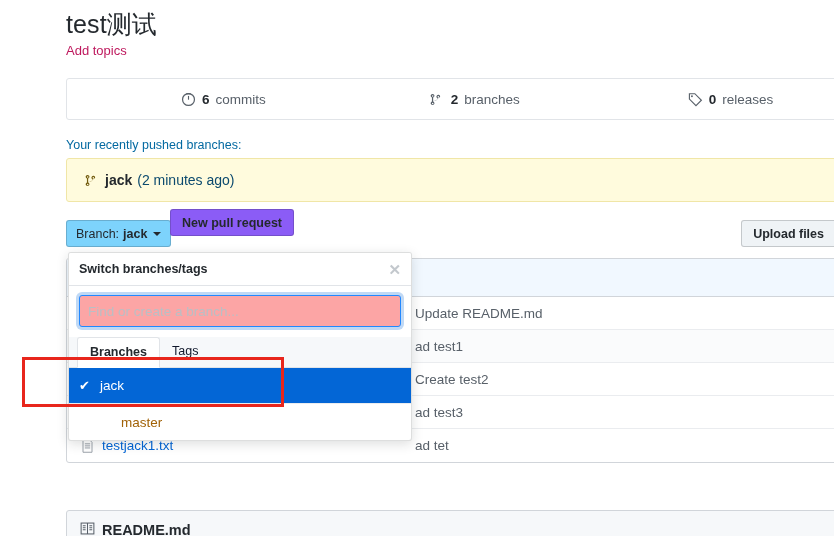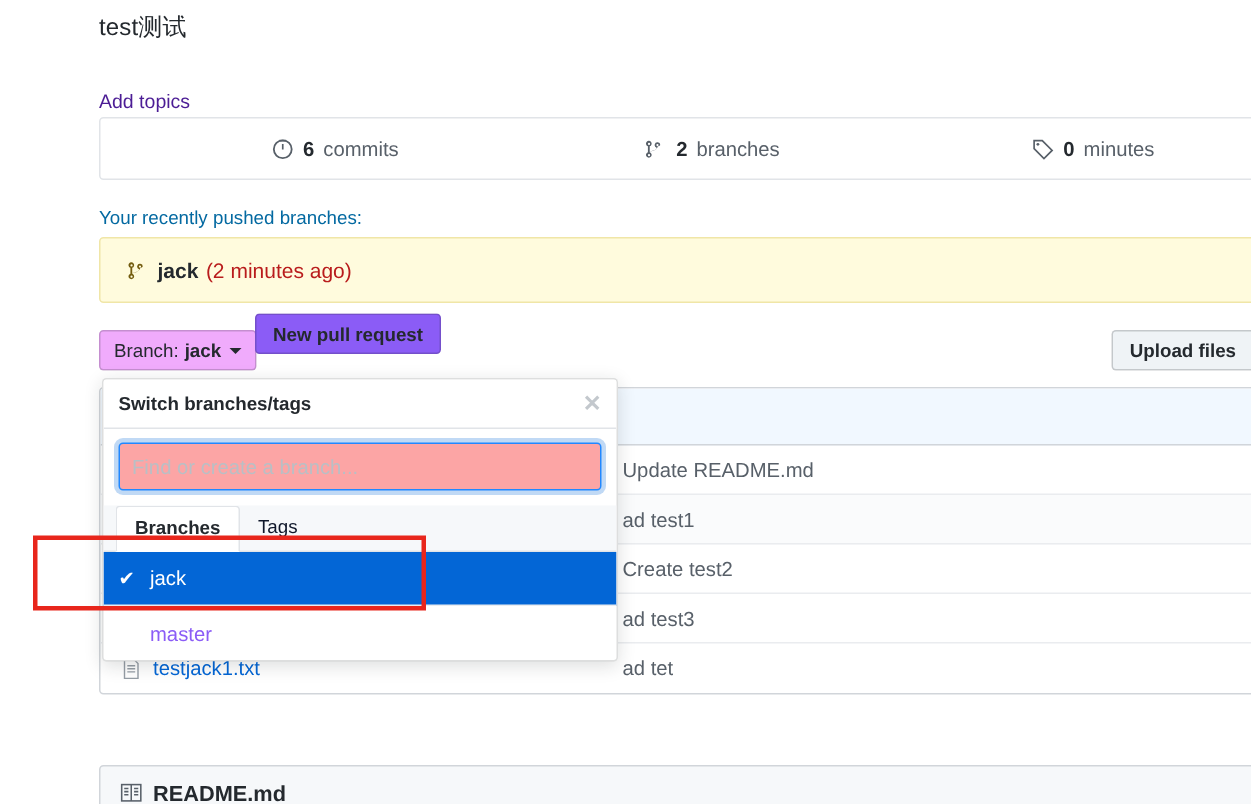--- a/index.html
+++ b/index.html
@@ -9,26 +9,26 @@
     background: #ffffff;
     font-family: "Liberation Sans", sans-serif;
     color: #24292e;
     overflow: hidden;
   }
   #root { position: relative; width: 834px; height: 536px; }
 
   
   .repo-title {
     position: absolute; left: 66px; top: 8px;
-    font-size: 16px; font-weight: 400; color: #24292e;
+    font-size: 25px; font-weight: 400; color: #24292e;
     letter-spacing: 0.1px;
   }
   .add-topics {
     position: absolute; left: 66px; top: 43px;
-    font-size: 13px; color: #4c1d95; cursor: pointer; margin-top: 17px;
+    font-size: 13px; color: #be185d; cursor: pointer;
   }
 
   
   .numbers-summary {
     position: absolute; left: 66px; top: 78px;
     width: 800px; height: 42px;
     border: 1px solid #e1e4e8; border-radius: 3px;
     background: #fff;
     display: flex; align-items: center;
   }
@@ -57,29 +57,29 @@
     border: 1px solid #f0e6a7;
     border-radius: 3px;
     display: flex; align-items: center;
   }
   .pushed-inner {
     display: flex; align-items: center; gap: 5px;
     margin-left: 18px;
     font-size: 14px; color: #24292e;
   }
   .pushed-inner .bname { font-weight: bold; }
-  .pushed-inner .bago { color: #b91c1c; font-weight: 400; }
+  .pushed-inner .bago { color: #0c4a6e; font-weight: 400; }
   .pushed-inner .ic { color: #735c0f; }
 
   
   .branch-btn {
     position: absolute; left: 66px; top: 220px;
     height: 27px; padding: 0 9px;
     display: flex; align-items: center; gap: 4px;
-    background: #f0abfc; border: 1px solid rgba(27,31,35,0.2);
+    background: #7dd3fc; border: 1px solid rgba(27,31,35,0.2);
     border-radius: 3px;
     font-size: 12.5px; color: #24292e; font-weight: 600;
     cursor: pointer;
   }
   .branch-btn .lbl-light { font-weight: 400; }
   .caret {
     display: inline-block; width: 0; height: 0;
     border-left: 4px solid transparent;
     border-right: 4px solid transparent;
     border-top: 4px solid #24292e;
@@ -211,21 +211,21 @@
     padding-left: 10px; gap: 8px;
     font-size: 13.5px; color: #24292e;
     border-bottom: 1px solid #eaecef;
     cursor: pointer;
   }
   .dd-item:last-child { border-bottom: none; }
   .dd-item.selected { background: #0366d6; color: #fff; }
   .dd-check { width: 13px; display: inline-block; color: #fff; font-size: 13px; }
   .dd-item:not(.selected) .dd-check { color: transparent; }
   .dd-item .nm { color: inherit; }
-  .dd-item:not(.selected) .nm { color: #8b5cf6; }
+  .dd-item:not(.selected) .nm { color: #a16207; margin-left: 21px; }
 
   
   .annot {
     position: absolute;
     left: 22px; top: 357px;
     width: 262px; height: 50px;
     border: 3px solid #e8261c;
     z-index: 60;
     pointer-events: none;
   }
@@ -263,21 +263,21 @@
     </div>
 
     <div class="num-item">
       <span class="ic">
         <svg viewBox="0 0 16 16" width="15" height="15" fill="none" stroke="currentColor" stroke-width="1.2">
           <path d="M1.5 7.6V1.8h5.8l7 7-5.8 5.8-7-7z"></path>
           <circle cx="4.2" cy="4.5" r="1" fill="currentColor" stroke="none"></circle>
         </svg>
       </span>
       <span class="cnt">0</span>
-      <span>minutes</span>
+      <span>releases</span>
     </div>
   </div>
 
   <div class="pushed-label">Your recently pushed branches:</div>
   <div class="pushed-box">
     <div class="pushed-inner">
       <span class="ic">
         <svg viewBox="0 0 10 16" width="11" height="15" fill="currentColor">
           <path d="M10 5a2 2 0 1 0-2.6 1.9C7.2 8.5 5.6 9 4.3 9.3c-.8.2-1.4.4-1.8.7V5.9A2 2 0 1 0 1.2 5.9v4.2a2 2 0 1 0 1.3 0v-.1c.2-.3.7-.5 1.4-.7 1.5-.4 3.7-1 4.4-3.4A2 2 0 0 0 10 5zM2 3.4a.8.8 0 1 1 0 1.6.8.8 0 0 1 0-1.6zm0 9.6a.8.8 0 1 1 0-1.6.8.8 0 0 1 0 1.6zM8 5.8a.8.8 0 1 1 0-1.6.8.8 0 0 1 0 1.6z"></path>
         </svg>

